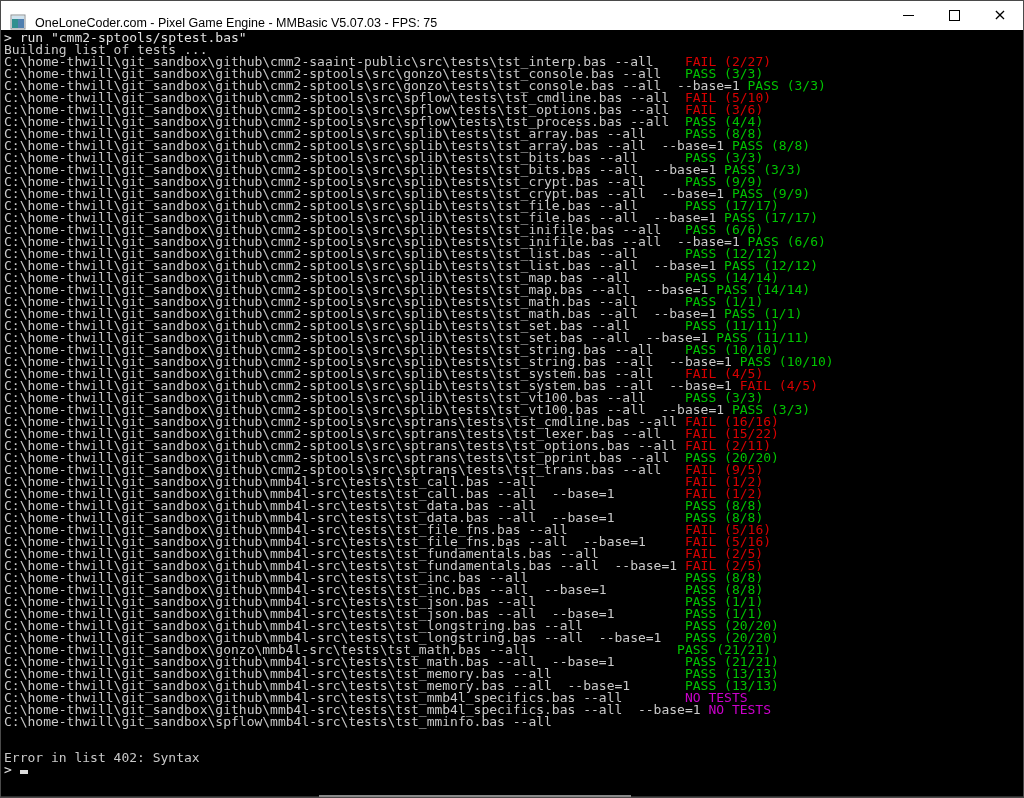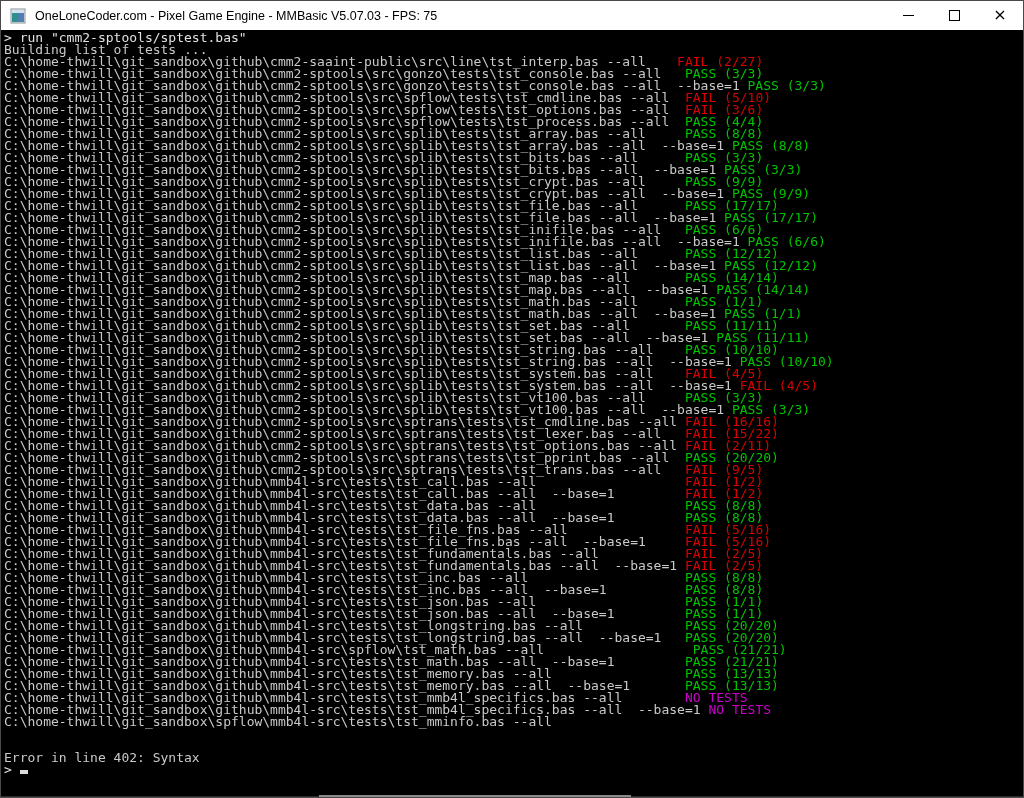--- a/index.html
+++ b/index.html
@@ -1,18 +1,18 @@
 <!DOCTYPE html>
 <html style="--pass: #00c400; --fail: #d80000; --notests: #cc00cc; --text: #c9c9c9; --bright: #e2e2e2;"><head>
 <meta charset="utf-8">
 <style>
   html,body{margin:0;padding:0;background:#000;}
   body{width:1024px;height:798px;overflow:hidden;}
   .window{position:relative;width:1022px;height:796px;border:1px solid #4a4a4a;background:#000;}
-  .titlebar{height:29px;background:#ffffff;display:flex;align-items:center;overflow:hidden;}
+  .titlebar{height:29px;background:#ffffff;display:flex;align-items:flex-end;overflow:hidden;}
   .app-icon{width:16px;height:16px;margin-left:9px;flex:0 0 auto;}
   .title-text{margin-left:9px;flex:1;font-family:"Liberation Sans",sans-serif;font-size:12.5px;color:#000;white-space:nowrap;overflow:hidden;}
   .controls{display:flex;height:100%;flex:0 0 auto;}
   .ctl{width:46px;height:100%;display:flex;align-items:center;justify-content:center;}
   .glyph-min{width:11px;height:0;border-top:1px solid #000;}
   .glyph-max{width:9px;height:9px;border:1px solid #000;}
   .glyph-close{font-family:"DejaVu Sans",sans-serif;font-size:16px;color:#000;line-height:1;margin-top:-2px;}
   .terminal{position:relative;height:765px;background:#000;padding:2px 0 0 3px;
             font-family:"DejaVu Sans Mono",monospace;font-size:13px;line-height:12px;cursor:text;}
   .tl{white-space:pre;height:12px;color:var(--text,#c9c9c9);}
@@ -44,21 +44,21 @@
           <span class="glyph-max"></span>
         </div>
       <div class="ctl">
           <span class="glyph-close">×</span>
         </div>
     </div>
   </div>
   <div class="terminal">
       <div class="tl"><span class="bright">&gt; run "cmm2-sptools/sptest.bas"</span></div>
       <div class="tl"><span>Building list of tests ...</span></div>
-      <div class="tl"><span>C:\home-thwill\git_sandbox\github\cmm2-saaint-public\src\line\tst_interp.bas --all</span><span>    </span><span class="res-fail">FAIL (2/27)</span></div>
+      <div class="tl"><span>C:\home-thwill\git_sandbox\github\cmm2-saaint-public\src\tests\tst_interp.bas --all</span><span>    </span><span class="res-fail">FAIL (2/27)</span></div>
       <div class="tl"><span>C:\home-thwill\git_sandbox\github\cmm2-sptools\src\gonzo\tests\tst_console.bas --all</span><span>   </span><span class="res-pass">PASS (3/3)</span></div>
       <div class="tl"><span>C:\home-thwill\git_sandbox\github\cmm2-sptools\src\gonzo\tests\tst_console.bas --all  --base=1</span><span> </span><span class="res-pass">PASS (3/3)</span></div>
       <div class="tl"><span>C:\home-thwill\git_sandbox\github\cmm2-sptools\src\spflow\tests\tst_cmdline.bas --all</span><span>  </span><span class="res-fail">FAIL (5/10)</span></div>
       <div class="tl"><span>C:\home-thwill\git_sandbox\github\cmm2-sptools\src\spflow\tests\tst_options.bas --all</span><span>  </span><span class="res-fail">FAIL (3/6)</span></div>
       <div class="tl"><span>C:\home-thwill\git_sandbox\github\cmm2-sptools\src\spflow\tests\tst_process.bas --all</span><span>  </span><span class="res-pass">PASS (4/4)</span></div>
       <div class="tl"><span>C:\home-thwill\git_sandbox\github\cmm2-sptools\src\splib\tests\tst_array.bas --all</span><span>     </span><span class="res-pass">PASS (8/8)</span></div>
       <div class="tl"><span>C:\home-thwill\git_sandbox\github\cmm2-sptools\src\splib\tests\tst_array.bas --all  --base=1</span><span> </span><span class="res-pass">PASS (8/8)</span></div>
       <div class="tl"><span>C:\home-thwill\git_sandbox\github\cmm2-sptools\src\splib\tests\tst_bits.bas --all</span><span>      </span><span class="res-pass">PASS (3/3)</span></div>
       <div class="tl"><span>C:\home-thwill\git_sandbox\github\cmm2-sptools\src\splib\tests\tst_bits.bas --all  --base=1</span><span> </span><span class="res-pass">PASS (3/3)</span></div>
       <div class="tl"><span>C:\home-thwill\git_sandbox\github\cmm2-sptools\src\splib\tests\tst_crypt.bas --all</span><span>     </span><span class="res-pass">PASS (9/9)</span></div>
@@ -93,27 +93,27 @@
       <div class="tl"><span>C:\home-thwill\git_sandbox\github\mmb4l-src\tests\tst_file_fns.bas --all</span><span>               </span><span class="res-fail">FAIL (5/16)</span></div>
       <div class="tl"><span>C:\home-thwill\git_sandbox\github\mmb4l-src\tests\tst_file_fns.bas --all  --base=1</span><span>     </span><span class="res-fail">FAIL (5/16)</span></div>
       <div class="tl"><span>C:\home-thwill\git_sandbox\github\mmb4l-src\tests\tst_fundamentals.bas --all</span><span>           </span><span class="res-fail">FAIL (2/5)</span></div>
       <div class="tl"><span>C:\home-thwill\git_sandbox\github\mmb4l-src\tests\tst_fundamentals.bas --all  --base=1</span><span> </span><span class="res-fail">FAIL (2/5)</span></div>
       <div class="tl"><span>C:\home-thwill\git_sandbox\github\mmb4l-src\tests\tst_inc.bas --all</span><span>                    </span><span class="res-pass">PASS (8/8)</span></div>
       <div class="tl"><span>C:\home-thwill\git_sandbox\github\mmb4l-src\tests\tst_inc.bas --all  --base=1</span><span>          </span><span class="res-pass">PASS (8/8)</span></div>
       <div class="tl"><span>C:\home-thwill\git_sandbox\github\mmb4l-src\tests\tst_json.bas --all</span><span>                   </span><span class="res-pass">PASS (1/1)</span></div>
       <div class="tl"><span>C:\home-thwill\git_sandbox\github\mmb4l-src\tests\tst_json.bas --all  --base=1</span><span>         </span><span class="res-pass">PASS (1/1)</span></div>
       <div class="tl"><span>C:\home-thwill\git_sandbox\github\mmb4l-src\tests\tst_longstring.bas --all</span><span>             </span><span class="res-pass">PASS (20/20)</span></div>
       <div class="tl"><span>C:\home-thwill\git_sandbox\github\mmb4l-src\tests\tst_longstring.bas --all  --base=1</span><span>   </span><span class="res-pass">PASS (20/20)</span></div>
-      <div class="tl"><span>C:\home-thwill\git_sandbox\github\mmb4l-src\spflow\tst_math.bas --all</span><span>                   </span><span class="res-pass">PASS (21/21)</span></div>
+      <div class="tl"><span>C:\home-thwill\git_sandbox\gonzo\mmb4l-src\tests\tst_math.bas --all</span><span>                   </span><span class="res-pass">PASS (21/21)</span></div>
       <div class="tl"><span>C:\home-thwill\git_sandbox\github\mmb4l-src\tests\tst_math.bas --all  --base=1</span><span>         </span><span class="res-pass">PASS (21/21)</span></div>
       <div class="tl"><span>C:\home-thwill\git_sandbox\github\mmb4l-src\tests\tst_memory.bas --all</span><span>                 </span><span class="res-pass">PASS (13/13)</span></div>
       <div class="tl"><span>C:\home-thwill\git_sandbox\github\mmb4l-src\tests\tst_memory.bas --all  --base=1</span><span>       </span><span class="res-pass">PASS (13/13)</span></div>
       <div class="tl"><span>C:\home-thwill\git_sandbox\github\mmb4l-src\tests\tst_mmb4l_specifics.bas --all</span><span>        </span><span class="res-notests">NO TESTS</span></div>
       <div class="tl"><span>C:\home-thwill\git_sandbox\github\mmb4l-src\tests\tst_mmb4l_specifics.bas --all  --base=1</span><span> </span><span class="res-notests">NO TESTS</span></div>
       <div class="tl"><span>C:\home-thwill\git_sandbox\spflow\mmb4l-src\tests\tst_mminfo.bas --all</span></div>
       <div class="tl"><span>&nbsp;</span></div>
       <div class="tl"><span>&nbsp;</span></div>
-      <div class="tl"><span>Error in line 402: Syntax</span></div>
+      <div class="tl"><span>Error in list 402: Syntax</span></div>
       <div class="tl"><span class="bright">&gt; </span><span class="cursor"></span></div>
     </div>
   <div class="bottom-edge"></div>
   <div class="bottom-strip"></div>
 </div>
 
 </body></html>

